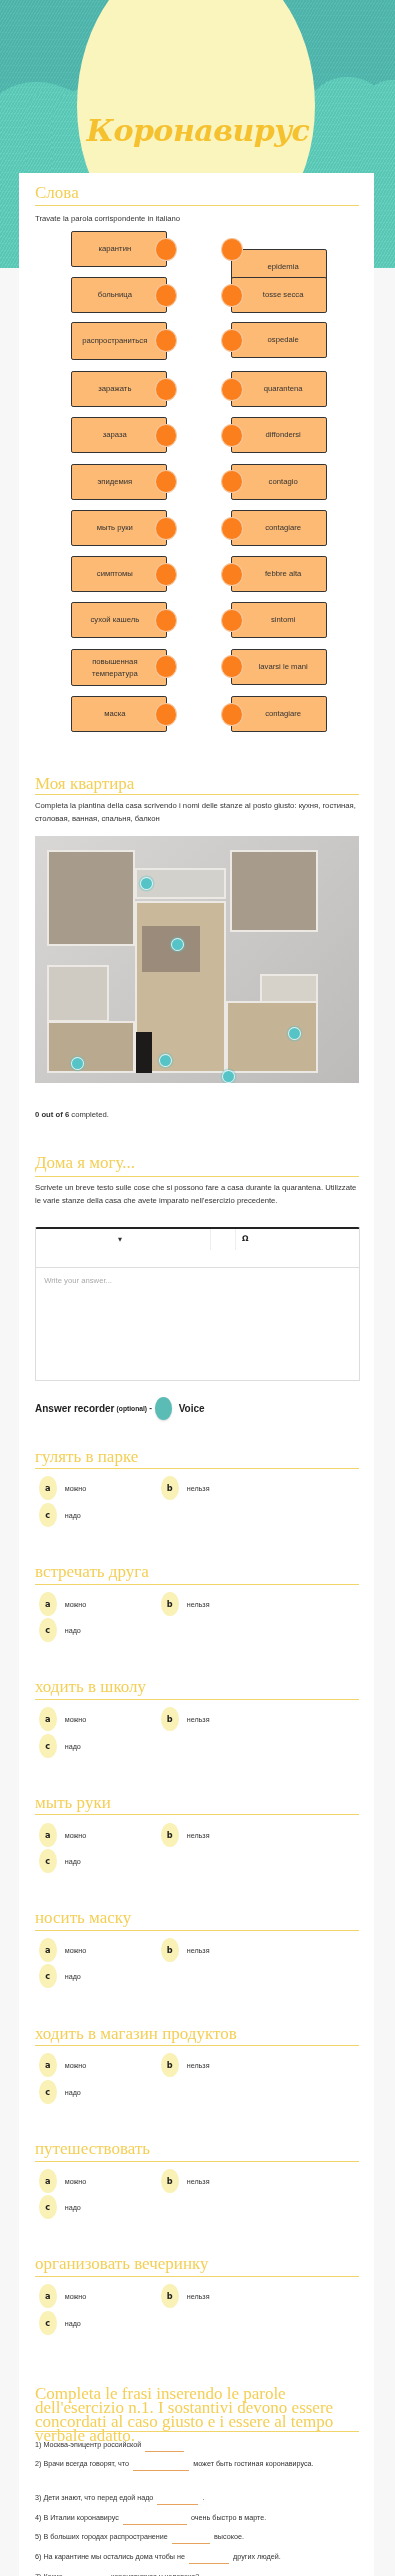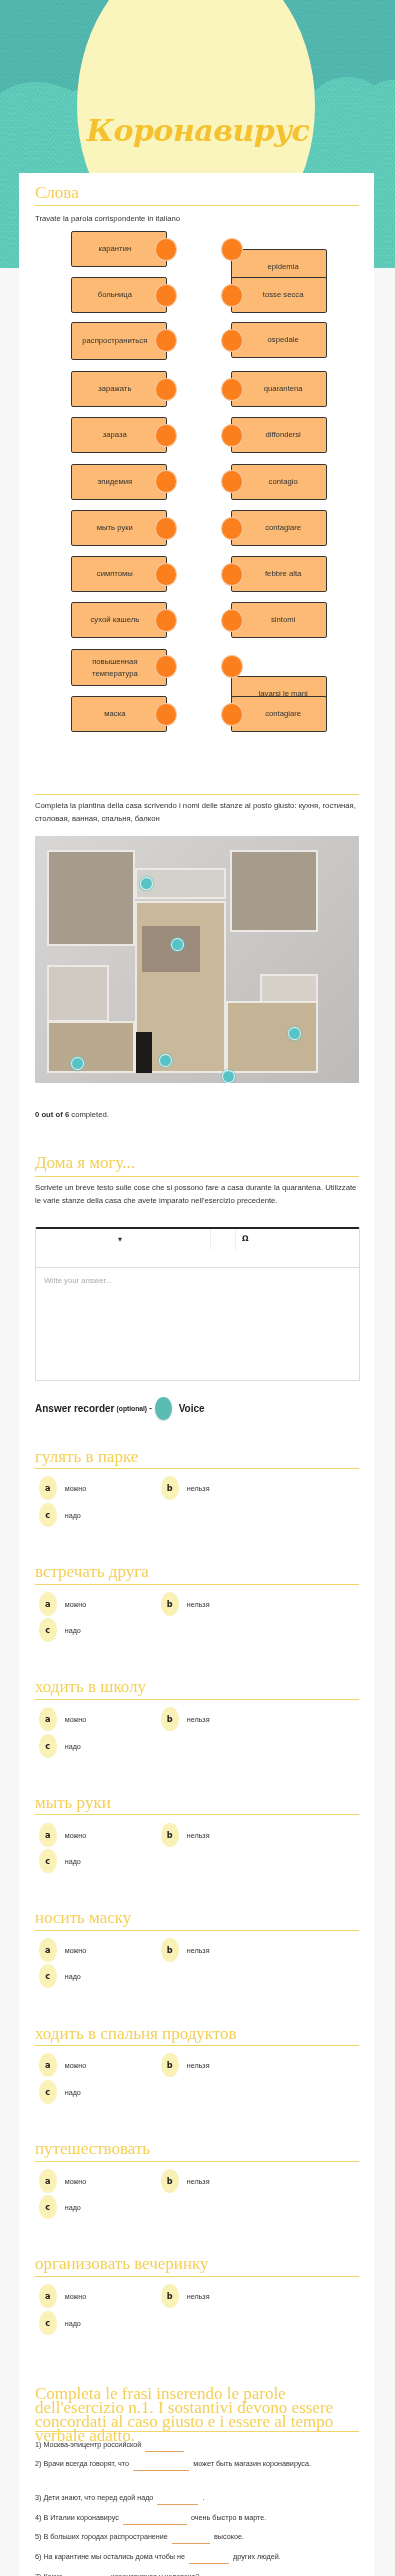--- a/index.html
+++ b/index.html
@@ -152,28 +152,29 @@
       <div class="mbox left" style="top: 383px;">симптомы</div>
       <div class="dot" style="left: 136px; top: 390px;"></div>
       <div class="mbox right" style="top: 383px;">febbre alta</div>
       <div class="dot" style="left: 202px; top: 390px;"></div>
       <div class="mbox left" style="top: 429px;">сухой кашель</div>
       <div class="dot" style="left: 136px; top: 436px;"></div>
       <div class="mbox right" style="top: 429px;">sintomi</div>
       <div class="dot" style="left: 202px; top: 436px;"></div>
       <div class="mbox left" style="top: 476px; height: 37px;">повышенная температура</div>
       <div class="dot" style="left: 136px; top: 482px;"></div>
-      <div class="mbox right" style="top: 503px;">lavarsi le mani</div>
+      <div class="mbox right" style="top: 476px;">lavarsi le mani</div>
       <div class="dot" style="left: 202px; top: 482px;"></div>
       <div class="mbox left" style="top: 523px;">маска</div>
       <div class="dot" style="left: 136px; top: 530px;"></div>
       <div class="mbox right" style="top: 523px;">contagiare</div>
       <div class="dot" style="left: 202px; top: 530px;"></div>
     </div>
 
+  <div class="sec-title" style="top:604px;">Моя квартира</div>
   <div class="sec-line" style="top:621px;"></div>
   <div class="para" style="top:626px;">Completa la piantina della casa scrivendo i nomi delle stanze al posto giusto: кухня, гостиная, столовая, ванная, спальня, балкон</div>
 
   <div class="floor">
     <div style="position:absolute;left:0;top:0;width:324px;height:247px;background:linear-gradient(135deg,#d8d7d5,#bcbbb9);"></div>
 
     <div class="room" style="left:12.4px;top:14.4px;width:88px;height:96px;background:#a79c8c;"></div>
     <div class="room" style="left:100px;top:32px;width:91px;height:31px;background:#d3d1cb;"></div>
     <div class="room" style="left:195px;top:14.4px;width:88px;height:82px;background:#a79c8c;"></div>
     <div class="room" style="left:12.4px;top:129px;width:62px;height:57px;background:#cfcbc2;"></div>
@@ -280,21 +281,21 @@
         <span class="opt-label">можно</span>
       </div>
       <div class="opt" style="left: 142px; top: 1765px;">
         <span class="opt-badge">b</span>
         <span class="opt-label">нельзя</span>
       </div>
       <div class="opt" style="left: 20px; top: 1791px;">
         <span class="opt-badge">c</span>
         <span class="opt-label">надо</span>
       </div>
-      <div class="sec-title" style="top: 1854px;">ходить в спальня продуктов</div>
+      <div class="sec-title" style="top: 1854px;">ходить в магазин продуктов</div>
       <div class="sec-line" style="top: 1872px;"></div>
       <div class="opt" style="left: 20px; top: 1880px;">
         <span class="opt-badge">a</span>
         <span class="opt-label">можно</span>
       </div>
       <div class="opt" style="left: 142px; top: 1880px;">
         <span class="opt-badge">b</span>
         <span class="opt-label">нельзя</span>
       </div>
       <div class="opt" style="left: 20px; top: 1907px;">
@@ -328,21 +329,21 @@
       <div class="opt" style="left: 20px; top: 2138px;">
         <span class="opt-badge">c</span>
         <span class="opt-label">надо</span>
       </div>
     </div>
 
   <div class="sec-title" style="top:2214px; line-height:14px;">Completa le frasi inserendo le parole dell'esercizio n.1. I sostantivi devono essere concordati al caso giusto e i essere al tempo verbale adatto.</div>
   <div class="sec-line" style="top:2258px;"></div>
   <div id="fill-area">
       <div class="fill-line" style="top: 2262px;"><span>1) Москва-эпицентр российской</span><span class="blank" style="width: 39px;"></span><span></span></div>
-      <div class="fill-line" style="top: 2281px;"><span>2) Врачи всегда говорят, что</span><span class="blank" style="width: 56px;"></span><span>может быть магазин коронавируса.</span></div>
+      <div class="fill-line" style="top: 2281px;"><span>2) Врачи всегда говорят, что</span><span class="blank" style="width: 56px;"></span><span>может быть гостиная коронавируса.</span></div>
       <div class="fill-line" style="top: 2315px;"><span>3) Дети знают, что перед едой надо</span><span class="blank" style="width: 41px;"></span><span>.</span></div>
       <div class="fill-line" style="top: 2335px;"><span>4) В Италии коронавирус</span><span class="blank" style="width: 64px;"></span><span>очень быстро в марте.</span></div>
       <div class="fill-line" style="top: 2354px;"><span>5) В больших городах распространение</span><span class="blank" style="width: 38px;"></span><span>высокое.</span></div>
       <div class="fill-line" style="top: 2374px;"><span>6) На карантине мы остались дома чтобы не</span><span class="blank" style="width: 40px;"></span><span>других людей.</span></div>
       <div class="fill-line" style="top: 2394px;"><span>7) Какие</span><span class="blank" style="width: 40px;"></span><span>коронавируса у человека?</span></div>
     </div>
 </div>
 
 
 </body></html>

